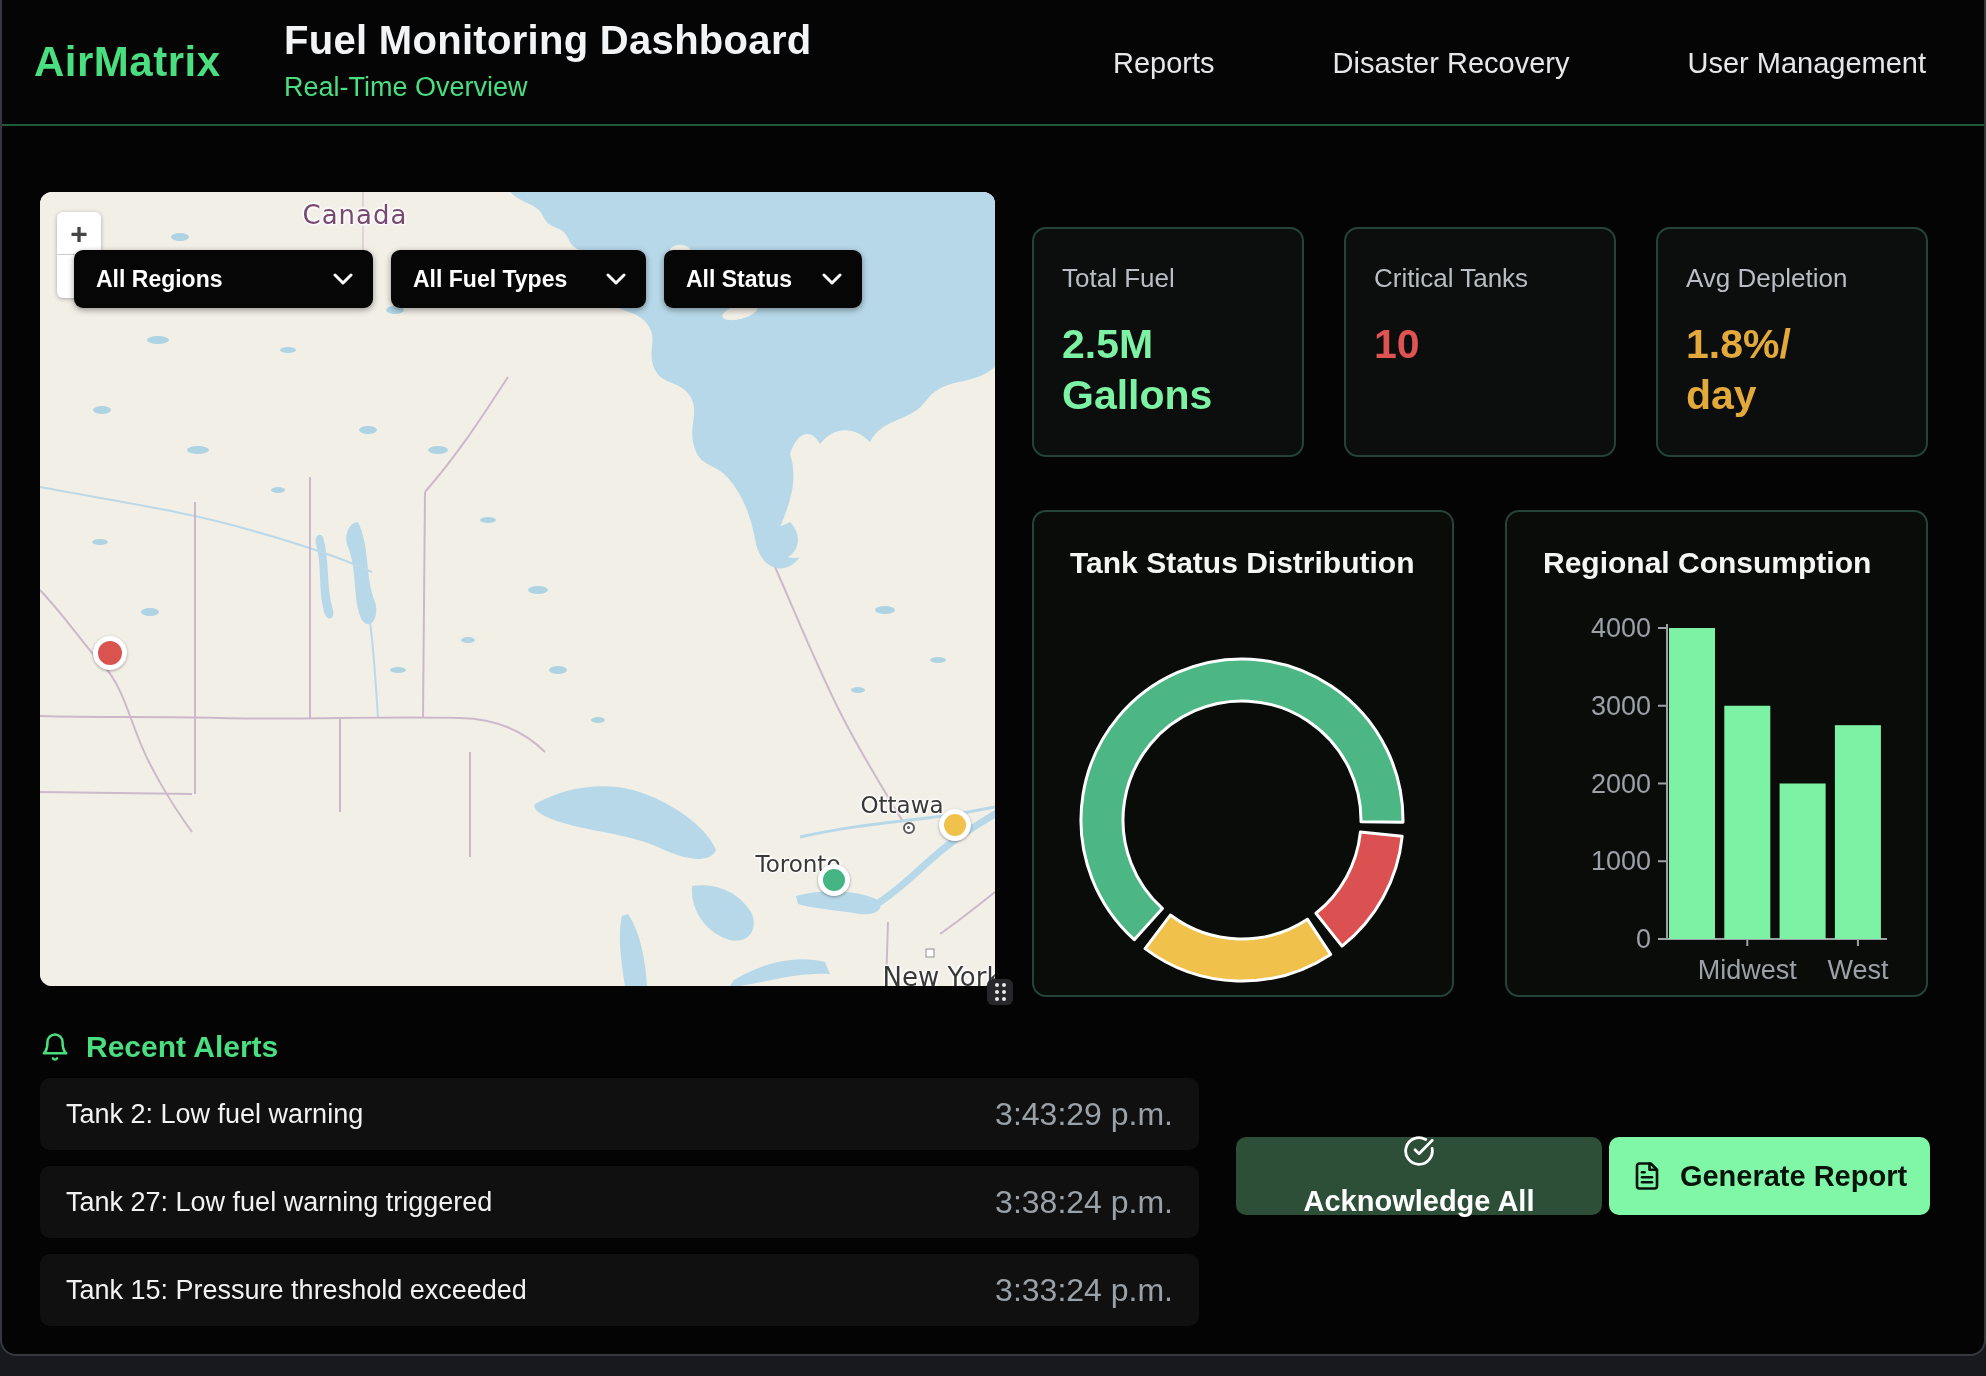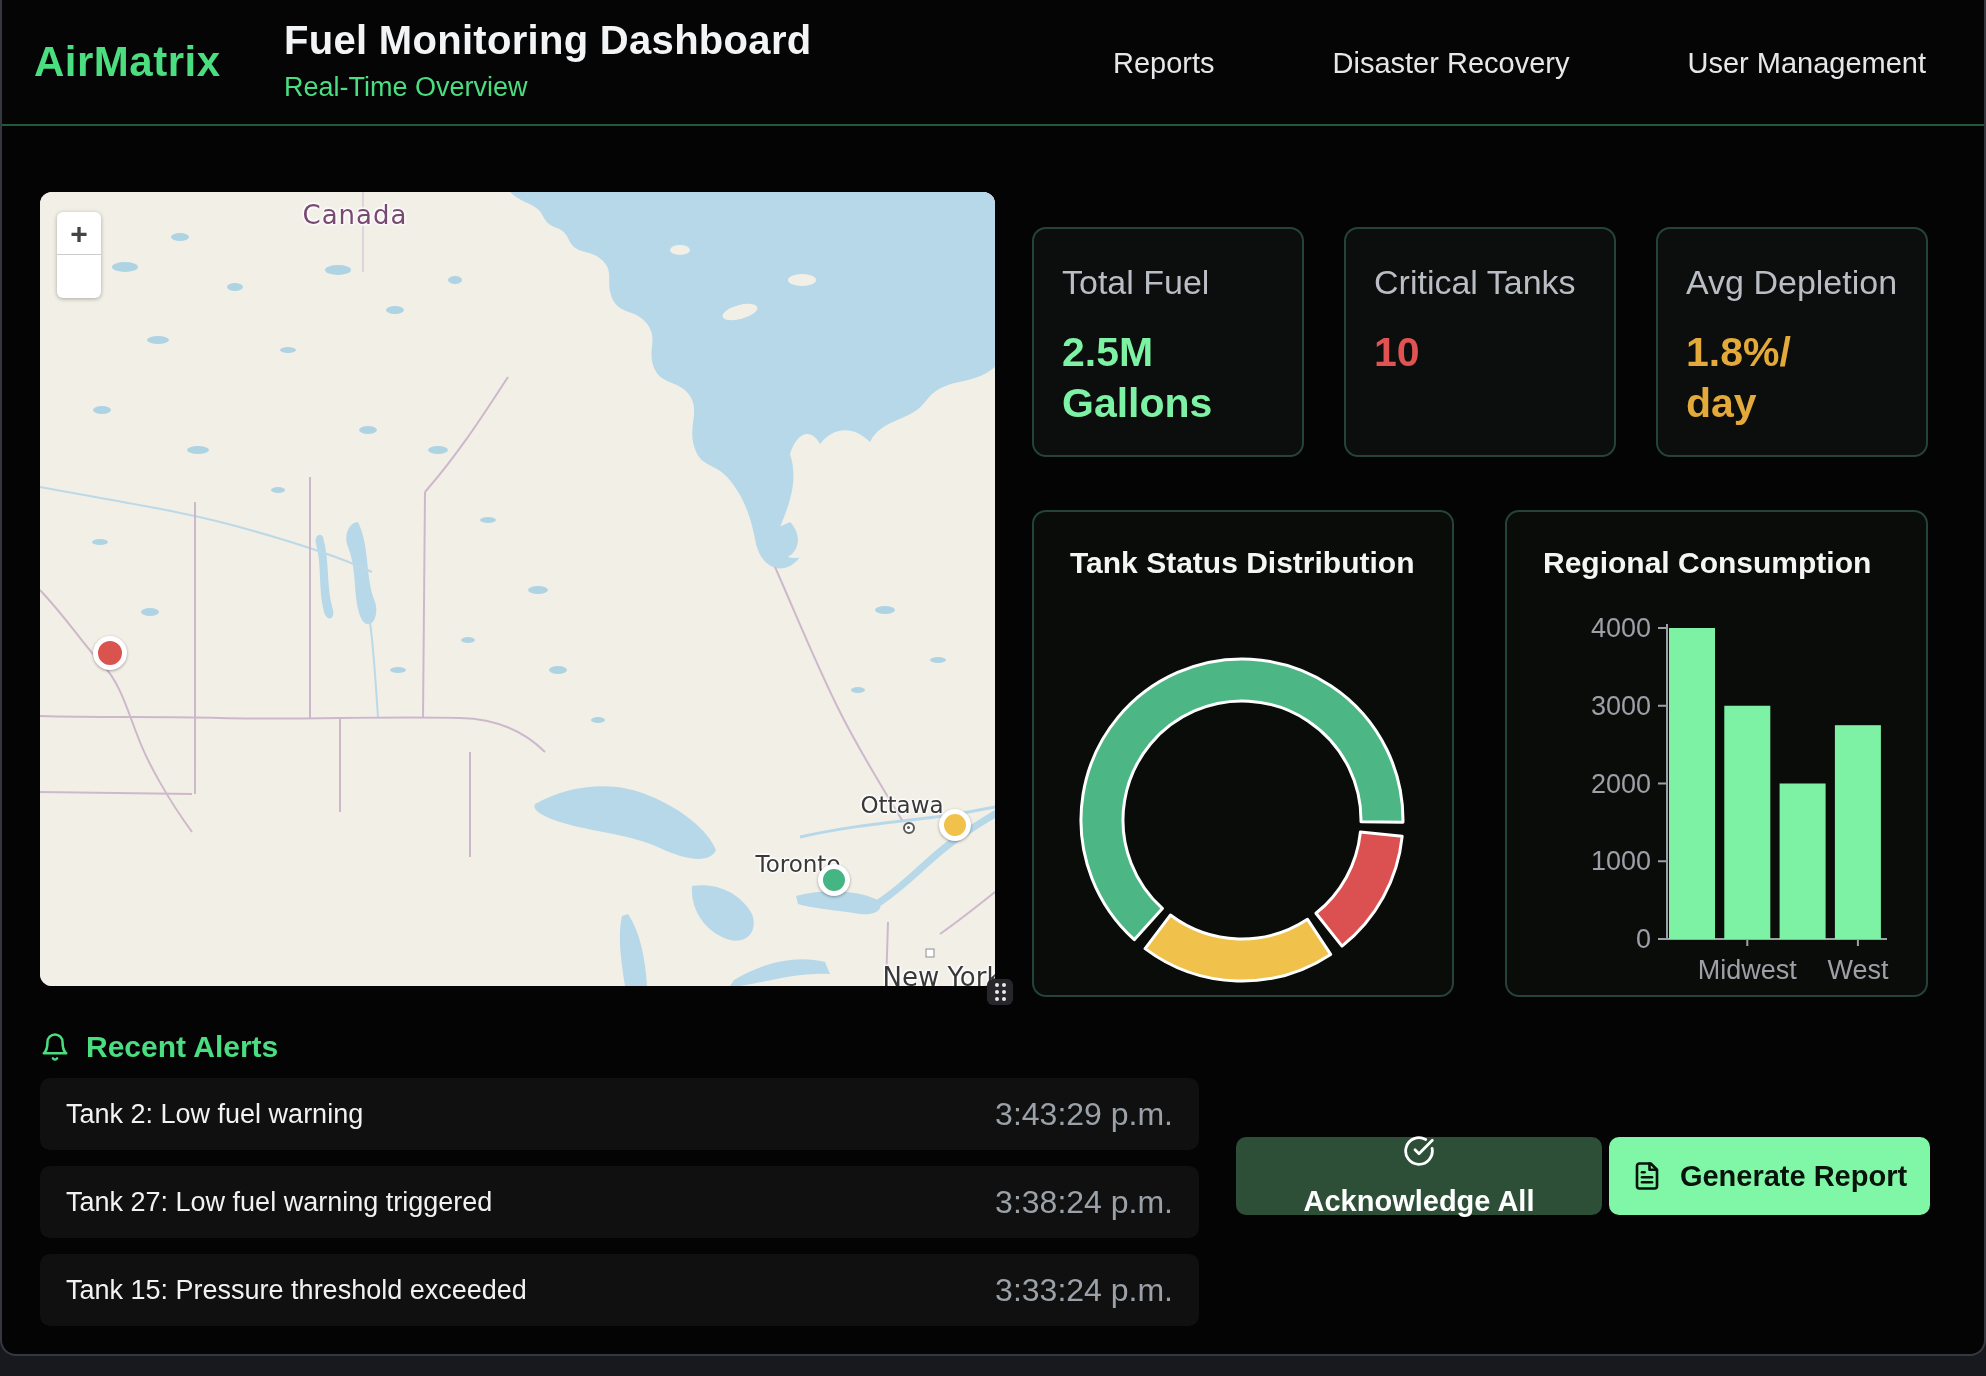--- a/index.html
+++ b/index.html
@@ -48,21 +48,21 @@
   .filter svg { margin-left:28px; }
   .f1 { width:299px; } .f2 { width:255px; } .f3 { width:198px; }
   .drag-handle { position:absolute; left:947px; top:787px; width:26px; height:26px; background:#27272b;
                  border-radius:6px; z-index:7; display:grid; grid-template-columns:repeat(2,4px);
                  grid-template-rows:repeat(3,4px); gap:3px; place-content:center; cursor:grab; }
   .drag-handle i { width:4px; height:4px; border-radius:50%; background:#e8e8e8; }
 
   
   .stat-card { position:absolute; top:227px; width:272px; height:230px; background:#0b0e0c;
                border:2px solid #24433a; border-radius:14px; padding:34px 28px; }
-  .stat-label { font-size:34px; color:#b9bdc4; }
+  .stat-label { font-size:26px; color:#b9bdc4; }
   .stat-value { margin-top:25px; font-size:41px; font-weight:bold; line-height:1.25; }
 
   
   .chart-card { position:absolute; top:510px; height:487px; background:#0a0c0a;
                 border:2px solid #24433a; border-radius:14px; }
   .chart-title { position:absolute; left:36px; top:34px; font-size:30px; font-weight:bold; color:#f5f5f5; }
 
   
   .alerts-head { position:absolute; left:38px; top:1030px; display:flex; align-items:center; gap:16px;justify-content:flex-end; }
   .alerts-title { font-size:30px; font-weight:bold; color:#4ade80; }
@@ -183,20 +183,40 @@
           <div class="marker" style="left: 7.3%; top: 58%; width: 34px; height: 34px; background: rgb(217, 83, 79);"></div>
           <div class="marker" style="left: 95.8%; top: 79.7%; width: 32px; height: 32px; background: rgb(240, 194, 75);"></div>
           <div class="marker" style="left: 83.1%; top: 86.6%; width: 32px; height: 32px; background: rgb(68, 181, 131);"></div>
         </div>
     </div>
 
     <div class="zoomctl">
       <button class="zin">+</button>
     </div>
 
+    <div class="filters">
+      <div class="filter f1">
+        <span>All Regions</span>
+        <svg width="20" height="12" viewBox="0 0 20 12">
+            <path d="M2,2 L10,10 L18,2" fill="none" stroke="#fff" stroke-width="3" stroke-linecap="round" stroke-linejoin="round"></path>
+          </svg>
+      </div>
+      <div class="filter f2">
+        <span>All Fuel Types</span>
+        <svg width="20" height="12" viewBox="0 0 20 12">
+            <path d="M2,2 L10,10 L18,2" fill="none" stroke="#fff" stroke-width="3" stroke-linecap="round" stroke-linejoin="round"></path>
+          </svg>
+      </div>
+      <div class="filter f3">
+        <span>All Status</span>
+        <svg width="20" height="12" viewBox="0 0 20 12">
+            <path d="M2,2 L10,10 L18,2" fill="none" stroke="#fff" stroke-width="3" stroke-linecap="round" stroke-linejoin="round"></path>
+          </svg>
+      </div>
+    </div>
 
     <div class="drag-handle">
       <i></i>
         <i></i>
         <i></i>
         <i></i>
         <i></i>
         <i></i>
     </div>
   </div>

